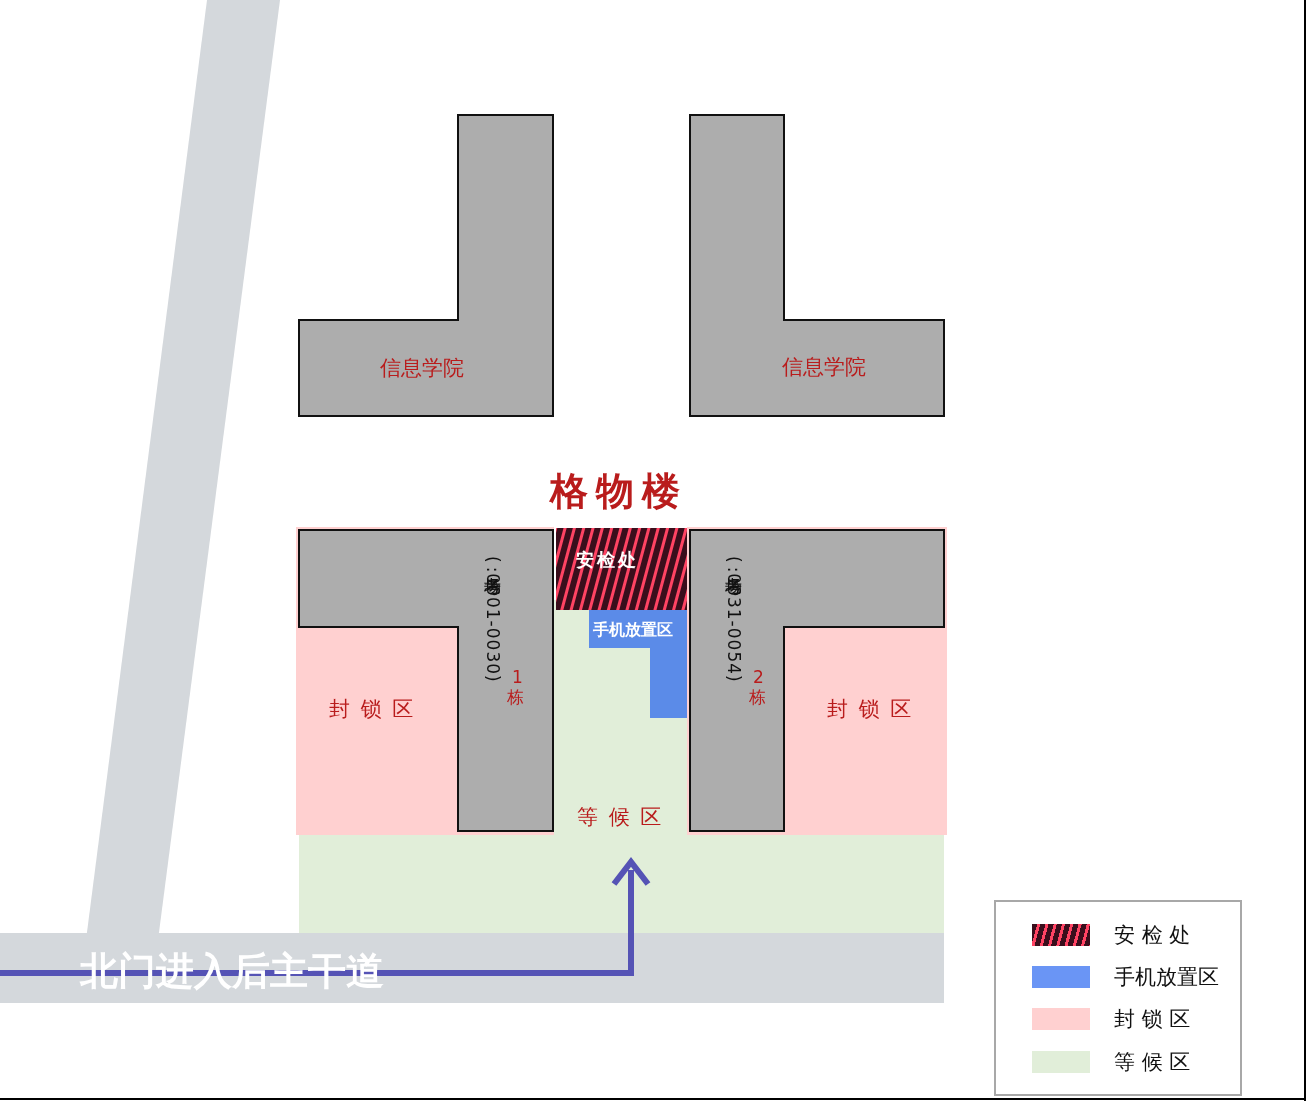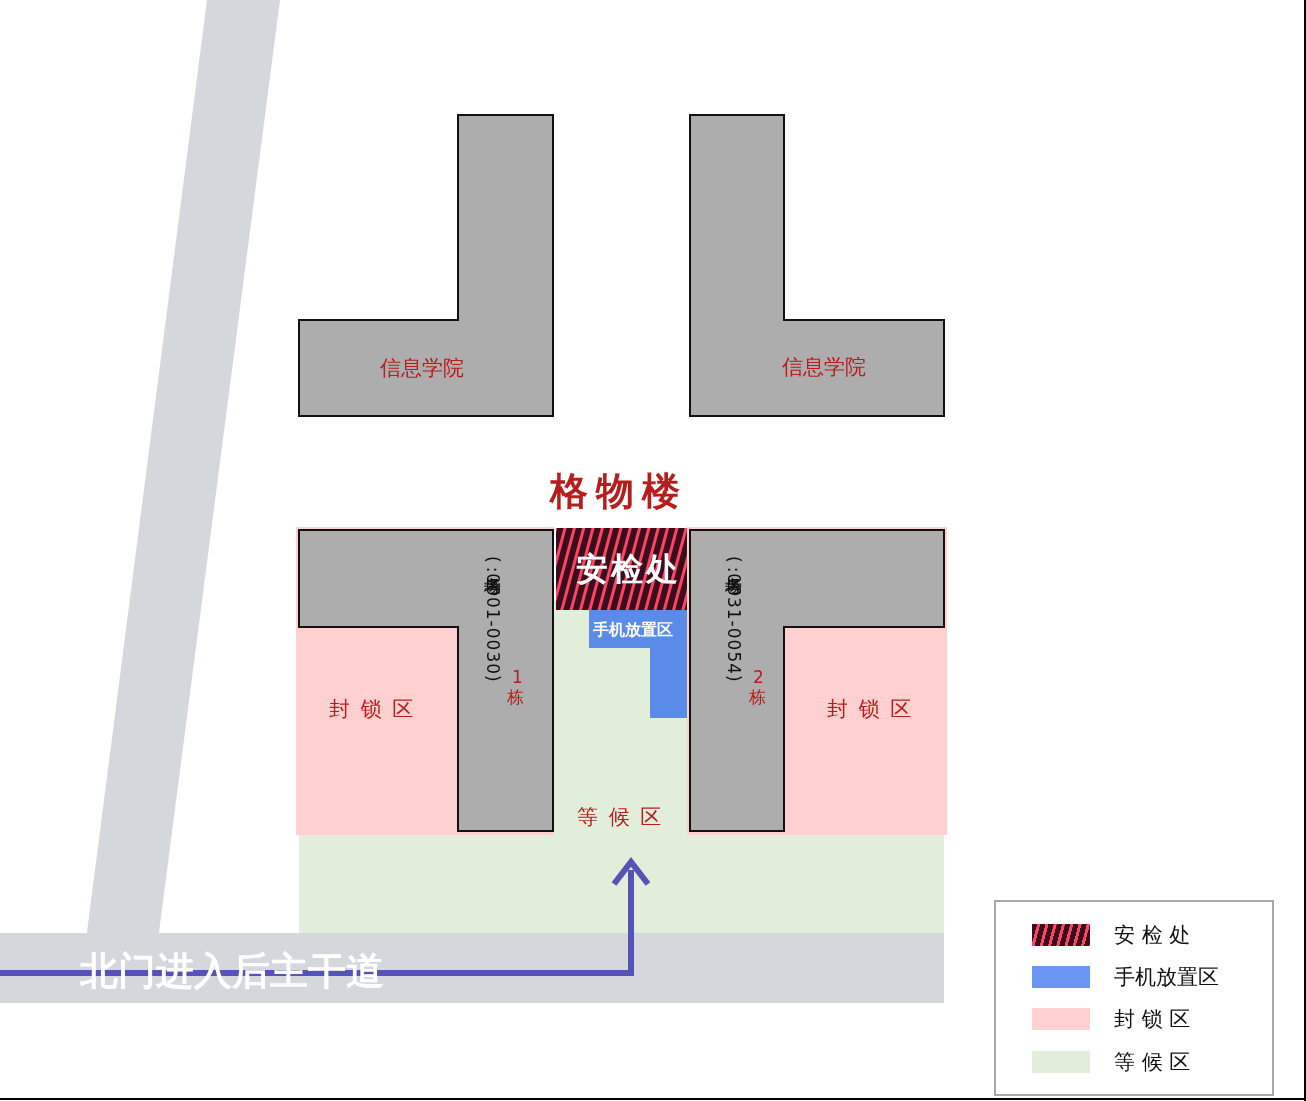--- a/index.html
+++ b/index.html
@@ -1,21 +1,21 @@
 <!DOCTYPE html>
 <html><head>
 <meta charset="utf-8">
 <style>
   html, body { margin:0; padding:0; background:#ffffff; }
   body { width:1306px; height:1101px; position:relative; overflow:hidden;
          font-family:"DejaVu Sans","Liberation Sans",sans-serif; }
   svg.map { position:absolute; left:0; top:0; }
   .lbl { position:absolute; color:#b91c1c; white-space:nowrap; }
   .vlabel { position:absolute; writing-mode:vertical-rl; color:#111; font-size:17px; line-height:1; letter-spacing:1px; }
-  .legend { position:absolute; left:994px; top:900px; width:280px; height:196px; border:2px solid #a8a8a8; background:#fff; box-sizing:border-box; }
+  .legend { position:absolute; left:994px; top:900px; width:248px; height:196px; border:2px solid #a8a8a8; background:#fff; box-sizing:border-box; }
   .legend-row { position:absolute; left:36px; height:26px; display:flex; align-items:center; }
   .swatch { width:58px; height:22px; }
   .legend-text { margin-left:24px; font-size:21px; color:#111; letter-spacing:0px; }
   .hatch { background: repeating-linear-gradient(105deg, #3a0e1c 0px, #3a0e1c 5px, #ff4363 5px, #ff4363 8px); }
 </style>
 </head>
 <body>
 
 <svg class="map" width="1306" height="1101" viewBox="0 0 1306 1101">
   <defs>
@@ -49,21 +49,21 @@
 
   <line x1="1305" y1="0" x2="1305" y2="1101" stroke="#000" stroke-width="2"></line>
   <line x1="0" y1="1099" x2="1306" y2="1099" stroke="#000" stroke-width="2"></line>
 </svg>
 
 <div class="lbl" style="left:380px; top:354px; font-size:21px;">信息学院</div>
 <div class="lbl" style="left:782px; top:353px; font-size:21px;">信息学院</div>
 
 <div class="lbl" style="left:550px; top:466px; font-size:38px; font-weight:bold; letter-spacing:8px;">格物楼</div>
 
-<div class="lbl" style="left:576px; top:548px; font-size:32px; font-weight:bold; color:#fff; letter-spacing:3px;">安检处</div>
+<div class="lbl" style="left:576px; top:548px; font-size:18px; font-weight:bold; color:#fff; letter-spacing:3px;">安检处</div>
 <div class="lbl" style="left:593px; top:620px; font-size:16px; font-weight:bold; color:#fff;">手机放置区</div>
 
 <div class="lbl" style="left:329px; top:695px; font-size:21px; letter-spacing:2px;">封 锁 区</div>
 <div class="lbl" style="left:827px; top:695px; font-size:21px; letter-spacing:2px;">封 锁 区</div>
 
 <div class="lbl" style="left:577px; top:803px; font-size:21px; letter-spacing:2px;">等 候 区</div>
 
 <div class="vlabel" style="left:484px; top:556px;">(考场号:0001-0030)</div>
 <div class="lbl" style="left:512px; top:667px; font-size:17px;">1</div>
 <div class="lbl" style="left:507px; top:686px; font-size:17px;">栋</div>

